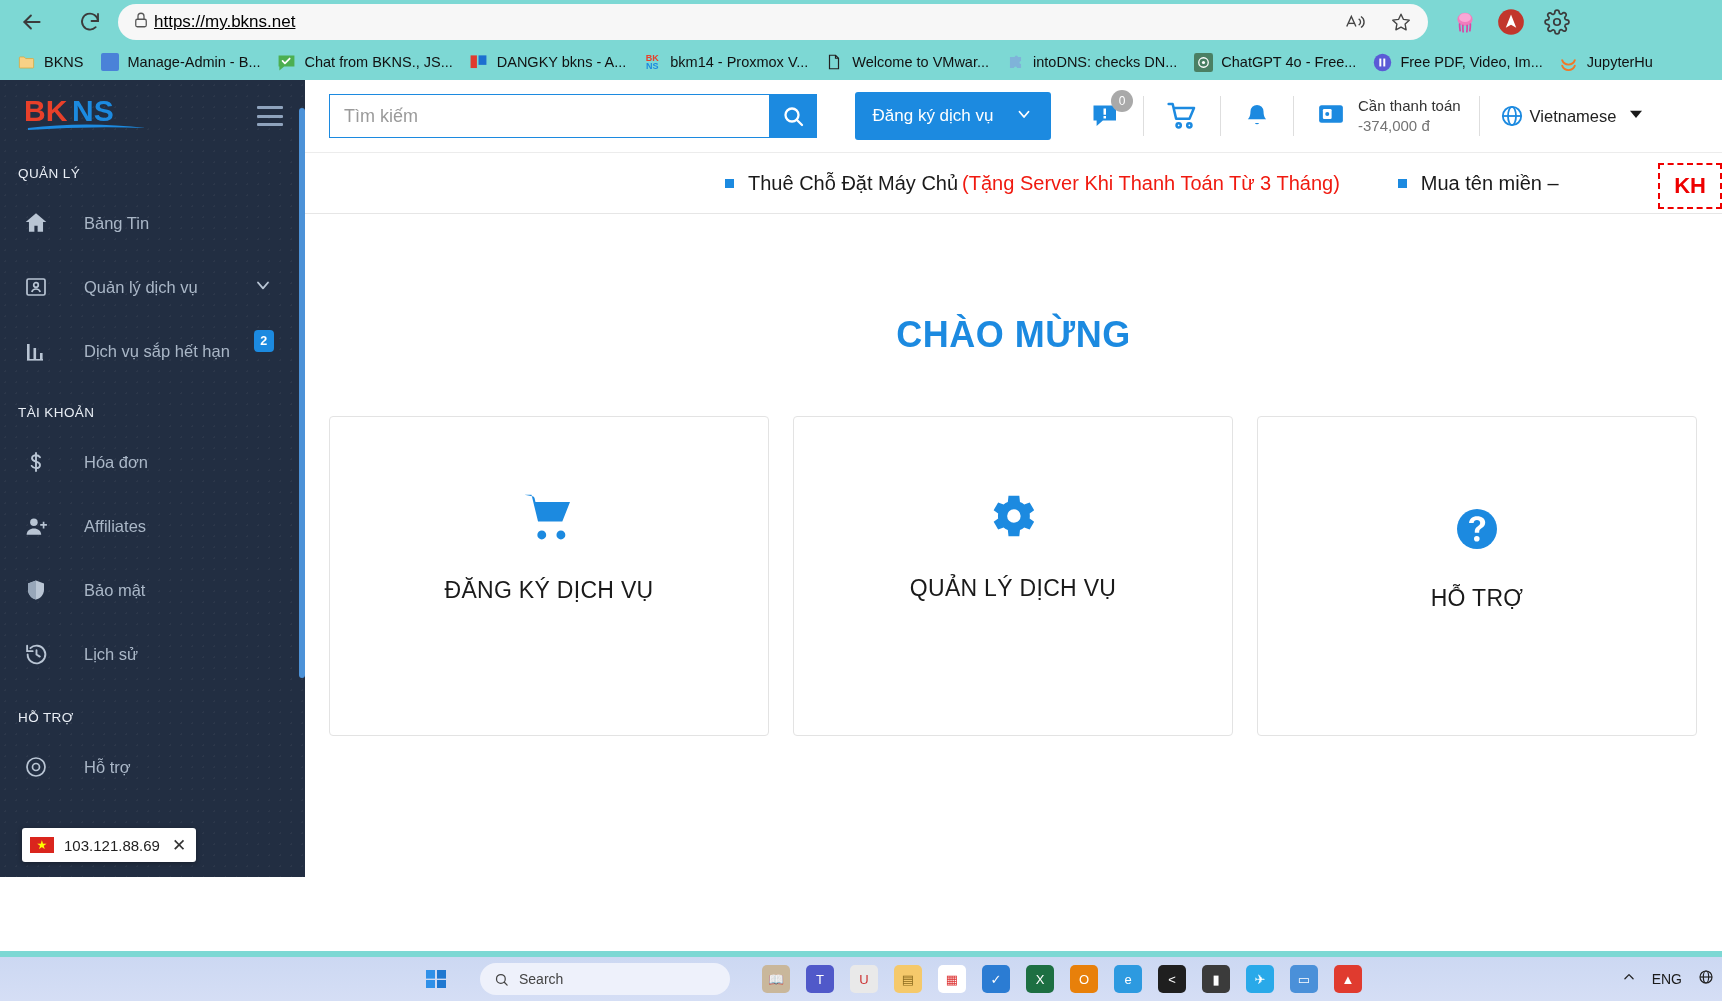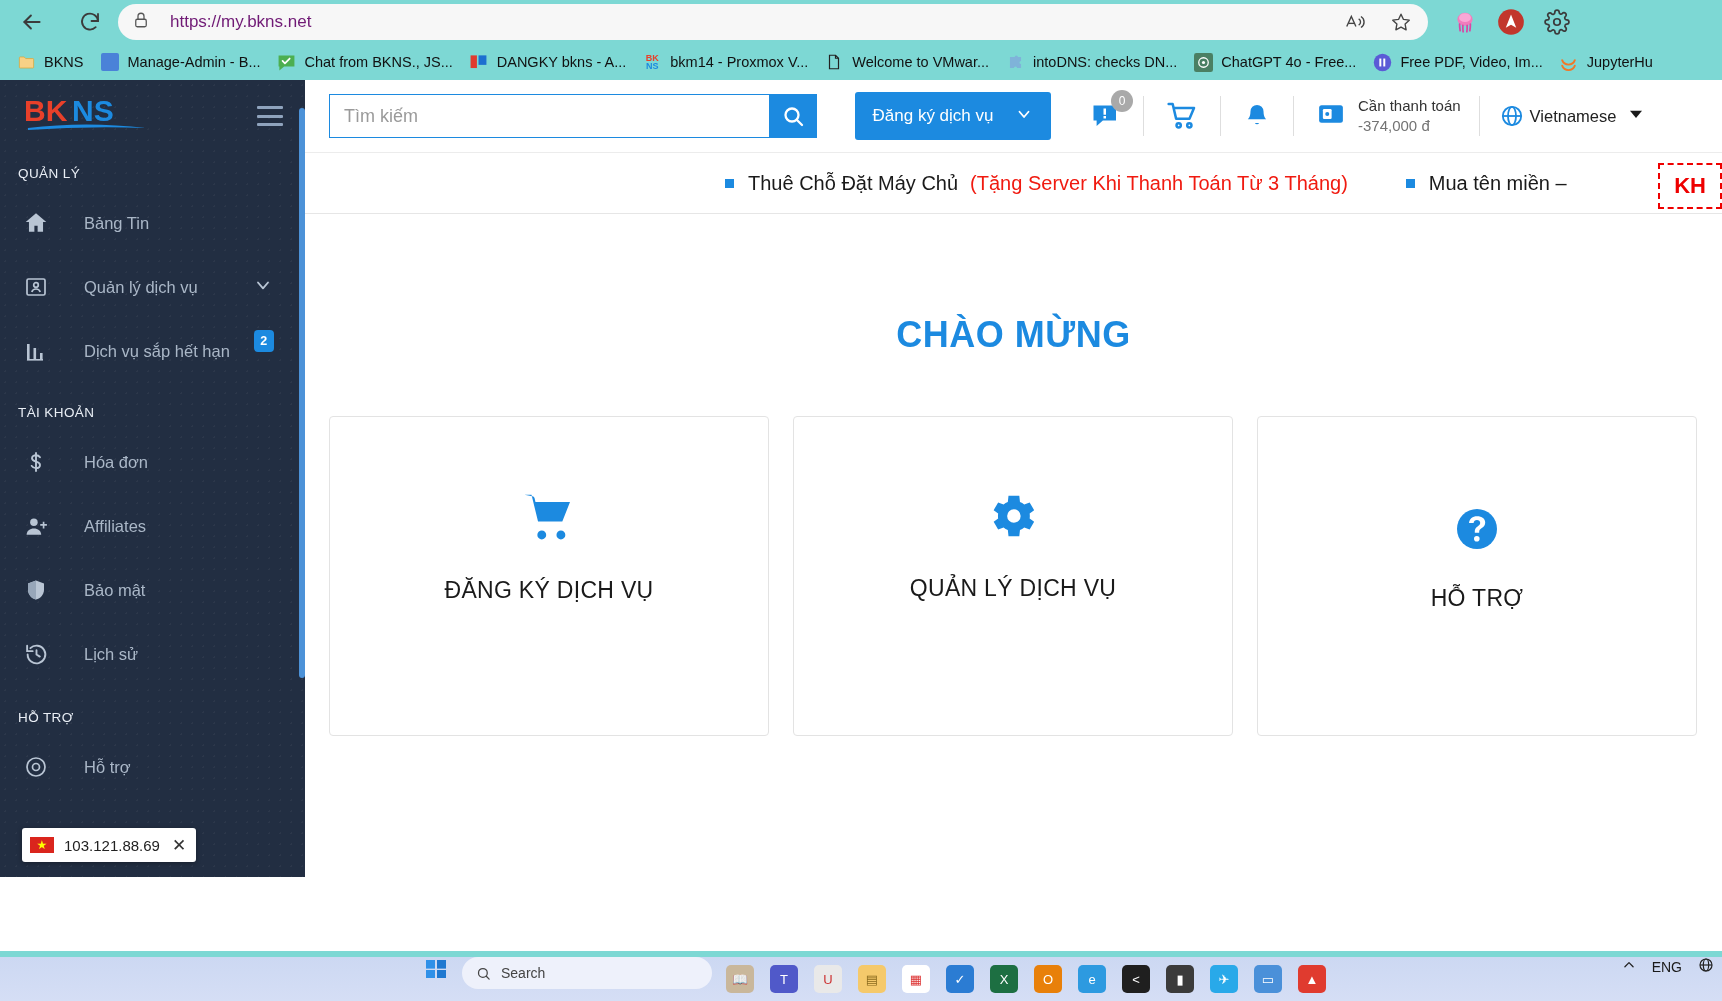--- a/index.html
+++ b/index.html
@@ -29,22 +29,22 @@
   .omnibox {
     position: absolute; left: 118px; top: 4px;
     width: 1310px; height: 36px;
     background: #f7f7f7;
     border-radius: 18px;
     display: flex; align-items: center;
     padding: 0 12px 0 14px;
   }
   .lock-icon { width: 22px; height: 22px; flex: none; color: #555; }
   .url-text {
-    font-size: 17px; color: #701a75; margin-left: 16px;
-    flex: 1; white-space: nowrap; overflow: hidden;
+    font-size: 17px; color: #000000; margin-left: 0;
+    flex: 1; white-space: nowrap; overflow: hidden; text-decoration: underline;
   }
   .omni-icon {
     width: 30px; height: 26px; flex: none;
     display: flex; align-items: center; justify-content: center;
     color: #444;
   }
   .chrome-ext {
     position: absolute; top: 5px;
     width: 34px; height: 34px;
     display: flex; align-items: center; justify-content: center;
@@ -235,21 +235,21 @@
     overflow: hidden;
   }
   .ann-item {
     display: flex; align-items: center;
     white-space: nowrap; font-size: 20px; color: #1a1a1a;
   }
   .ann-bullet {
     width: 9px; height: 9px; background: #1c8ae0;
     margin-right: 14px; flex: none;
   }
-  .ann-red { color: #f01a10; margin-left: 12px; }
+  .ann-red { color: #f01a10; margin-left: 4px; }
   .ann-badge {
     position: absolute; right: 0; top: 10px;
     border: 2px dashed #e00; padding: 8px 14px;
     color: #e00; font-size: 22px; font-weight: bold;
     white-space: nowrap;
   }
 
   
   .main {
     position: absolute; top: 134px; left: 305px;
@@ -283,21 +283,21 @@
     font-size: 23px; color: #1a1a1a;
     letter-spacing: .3px; text-align: center;
   }
   .card.shifted { padding-top: 88px; }
 
   
   .taskbar {
     position: absolute; left: 0; top: 957px;
     width: 1722px; height: 44px;
     background: linear-gradient(180deg,#ccd8f2 0%, #d5def5 100%);
-    display: flex; 
+    display: flex; align-items: center; gap: 18px;
   }
   .tb-start { margin-left: 424px; display: flex; }
   .tb-search {
     margin-left: 14px; width: 250px; height: 32px;
     background: #eef1fb; border-radius: 16px;
     display: flex; align-items: center; padding-left: 14px;
     color: #444; font-size: 14px;
   }
   .tb-search .mag { margin-right: 10px; display: flex; }
   .tb-apps { display: flex; align-items: center; margin-left: 14px; gap: 16px; }

